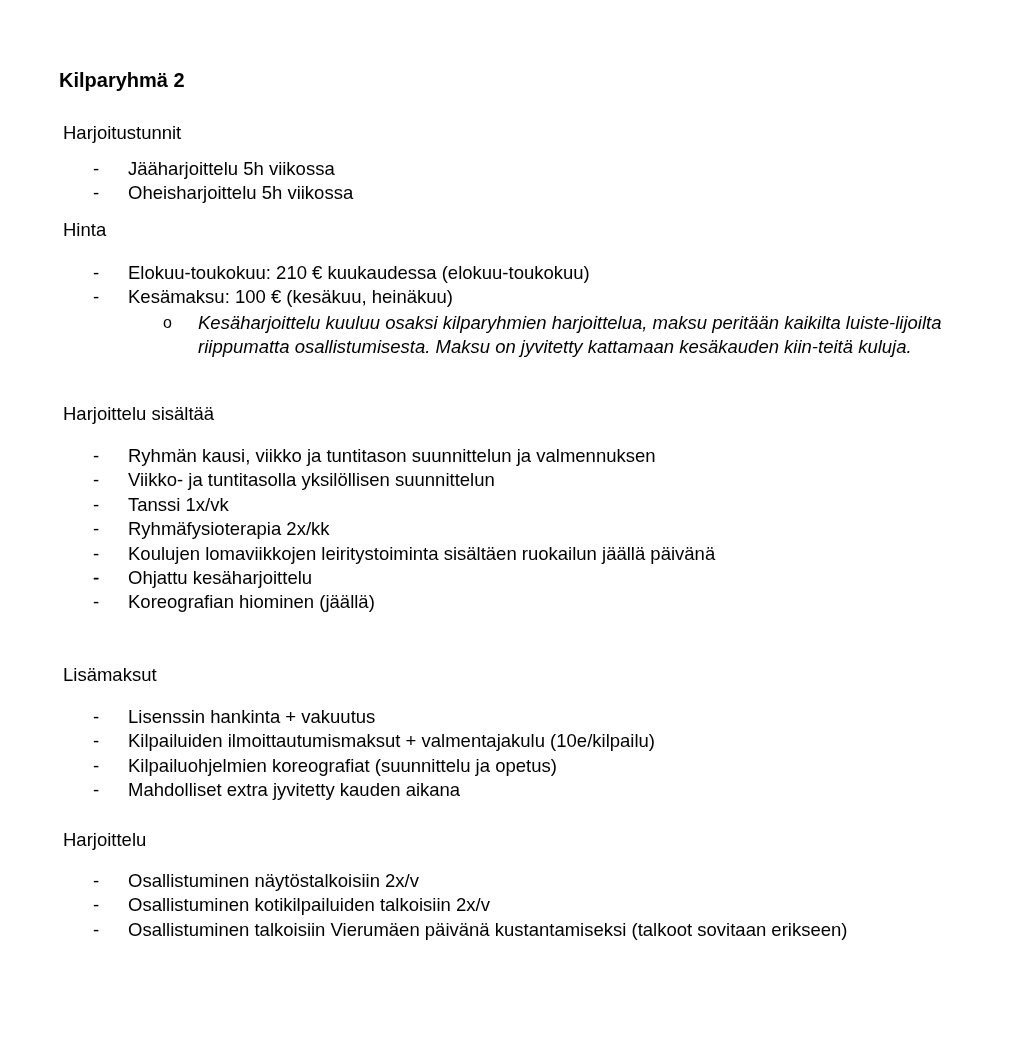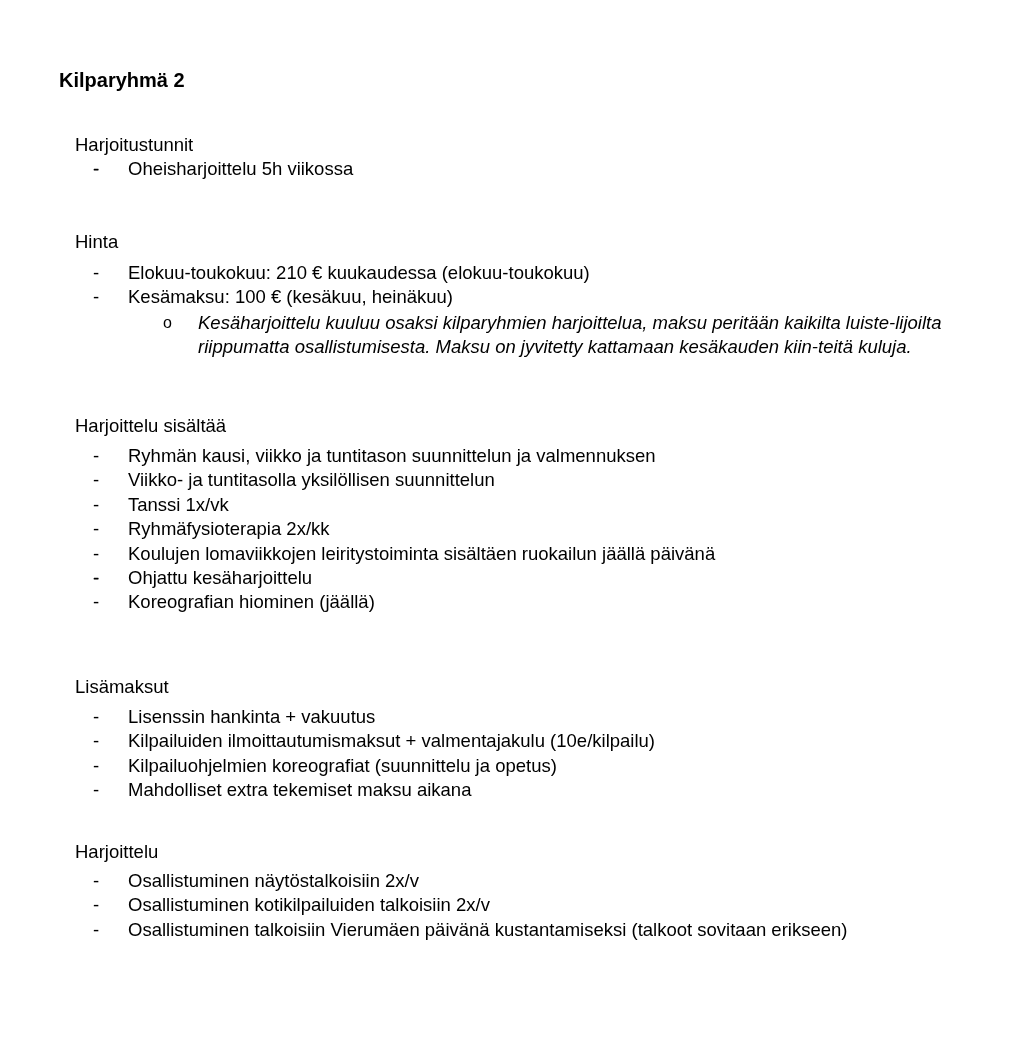--- a/index.html
+++ b/index.html
@@ -7,21 +7,21 @@
     width: 1032px; height: 1039px; position: relative; overflow: hidden;
     font-family: "Liberation Sans", sans-serif; color: #000;
   }
   .doc { position: absolute; left: 59px; top: 0; width: 950px; }
   .title {
     position: absolute; top: 68px; left: 0;
     font-size: 20px; font-weight: bold; line-height: 24px; margin: 0;
   }
   .heading {
     position: absolute; left: 0;
-    font-size: 18.5px; line-height: 24px; margin: 16px; font-weight: normal;
+    font-size: 18.5px; line-height: 24px; margin: 4px; font-weight: normal;
   }
   ul.dash { position: absolute; left: 0; margin: 0; padding: 0; list-style: none; }
   ul.dash > li {
     position: relative; padding-left: 69px;
     font-size: 18.5px; line-height: 24.4px;
   }
   ul.dash > li .bullet { position: absolute; left: 34px; top: 0; }
   .subnote {
     position: absolute; left: 0; width: 950px;
     font-size: 18.5px; line-height: 24px; font-style: italic;
@@ -32,21 +32,21 @@
   .subnote .otext { display: block; padding-left: 139px; }
 </style>
 </head>
 <body>
 
 <div class="doc">
   <h1 class="title">Kilparyhmä 2</h1>
 
   <h2 class="heading" style="top:117px">Harjoitustunnit</h2>
   <ul class="dash" style="top:157px">
-    <li><span class="bullet">-</span></li>
+    <li><span class="bullet">-</span><span>Jääharjoittelu 5h viikossa</span></li>
     <li><span class="bullet">-</span><span>Oheisharjoittelu 5h viikossa</span></li>
   </ul>
 
   <h2 class="heading" style="top:214px">Hinta</h2>
   <ul class="dash" style="top:261px">
     <li><span class="bullet">-</span><span>Elokuu-toukokuu: 210 € kuukaudessa (elokuu-toukokuu)</span></li>
     <li><span class="bullet">-</span><span>Kesämaksu: 100 € (kesäkuu, heinäkuu)</span></li>
   </ul>
   <div class="subnote" style="top:311px">
     <span class="obullet">o</span>
@@ -63,21 +63,21 @@
     <li><span class="bullet">-</span></li>
     <li><span class="bullet">-</span><span>Ohjattu kesäharjoittelu</span></li>
     <li><span class="bullet">-</span><span>Koreografian hiominen (jäällä)</span></li>
   </ul>
 
   <h2 class="heading" style="top:659px">Lisämaksut</h2>
   <ul class="dash" style="top:705px">
     <li><span class="bullet">-</span><span>Lisenssin hankinta + vakuutus</span></li>
     <li><span class="bullet">-</span><span>Kilpailuiden ilmoittautumismaksut + valmentajakulu (10e/kilpailu)</span></li>
     <li><span class="bullet">-</span><span>Kilpailuohjelmien koreografiat (suunnittelu ja opetus)</span></li>
-    <li><span class="bullet">-</span><span>Mahdolliset extra tekemiset maksu aikana</span></li>
+    <li><span class="bullet">-</span><span>Mahdolliset extra jyvitetty kauden aikana</span></li>
   </ul>
 
   <h2 class="heading" style="top:824px">Harjoittelu</h2>
   <ul class="dash" style="top:869px">
     <li><span class="bullet">-</span><span>Osallistuminen näytöstalkoisiin 2x/v</span></li>
     <li><span class="bullet">-</span><span>Osallistuminen kotikilpailuiden talkoisiin 2x/v</span></li>
     <li><span class="bullet">-</span><span>Osallistuminen talkoisiin Vierumäen päivänä kustantamiseksi (talkoot sovitaan erikseen)</span></li>
   </ul>
 </div>
 

